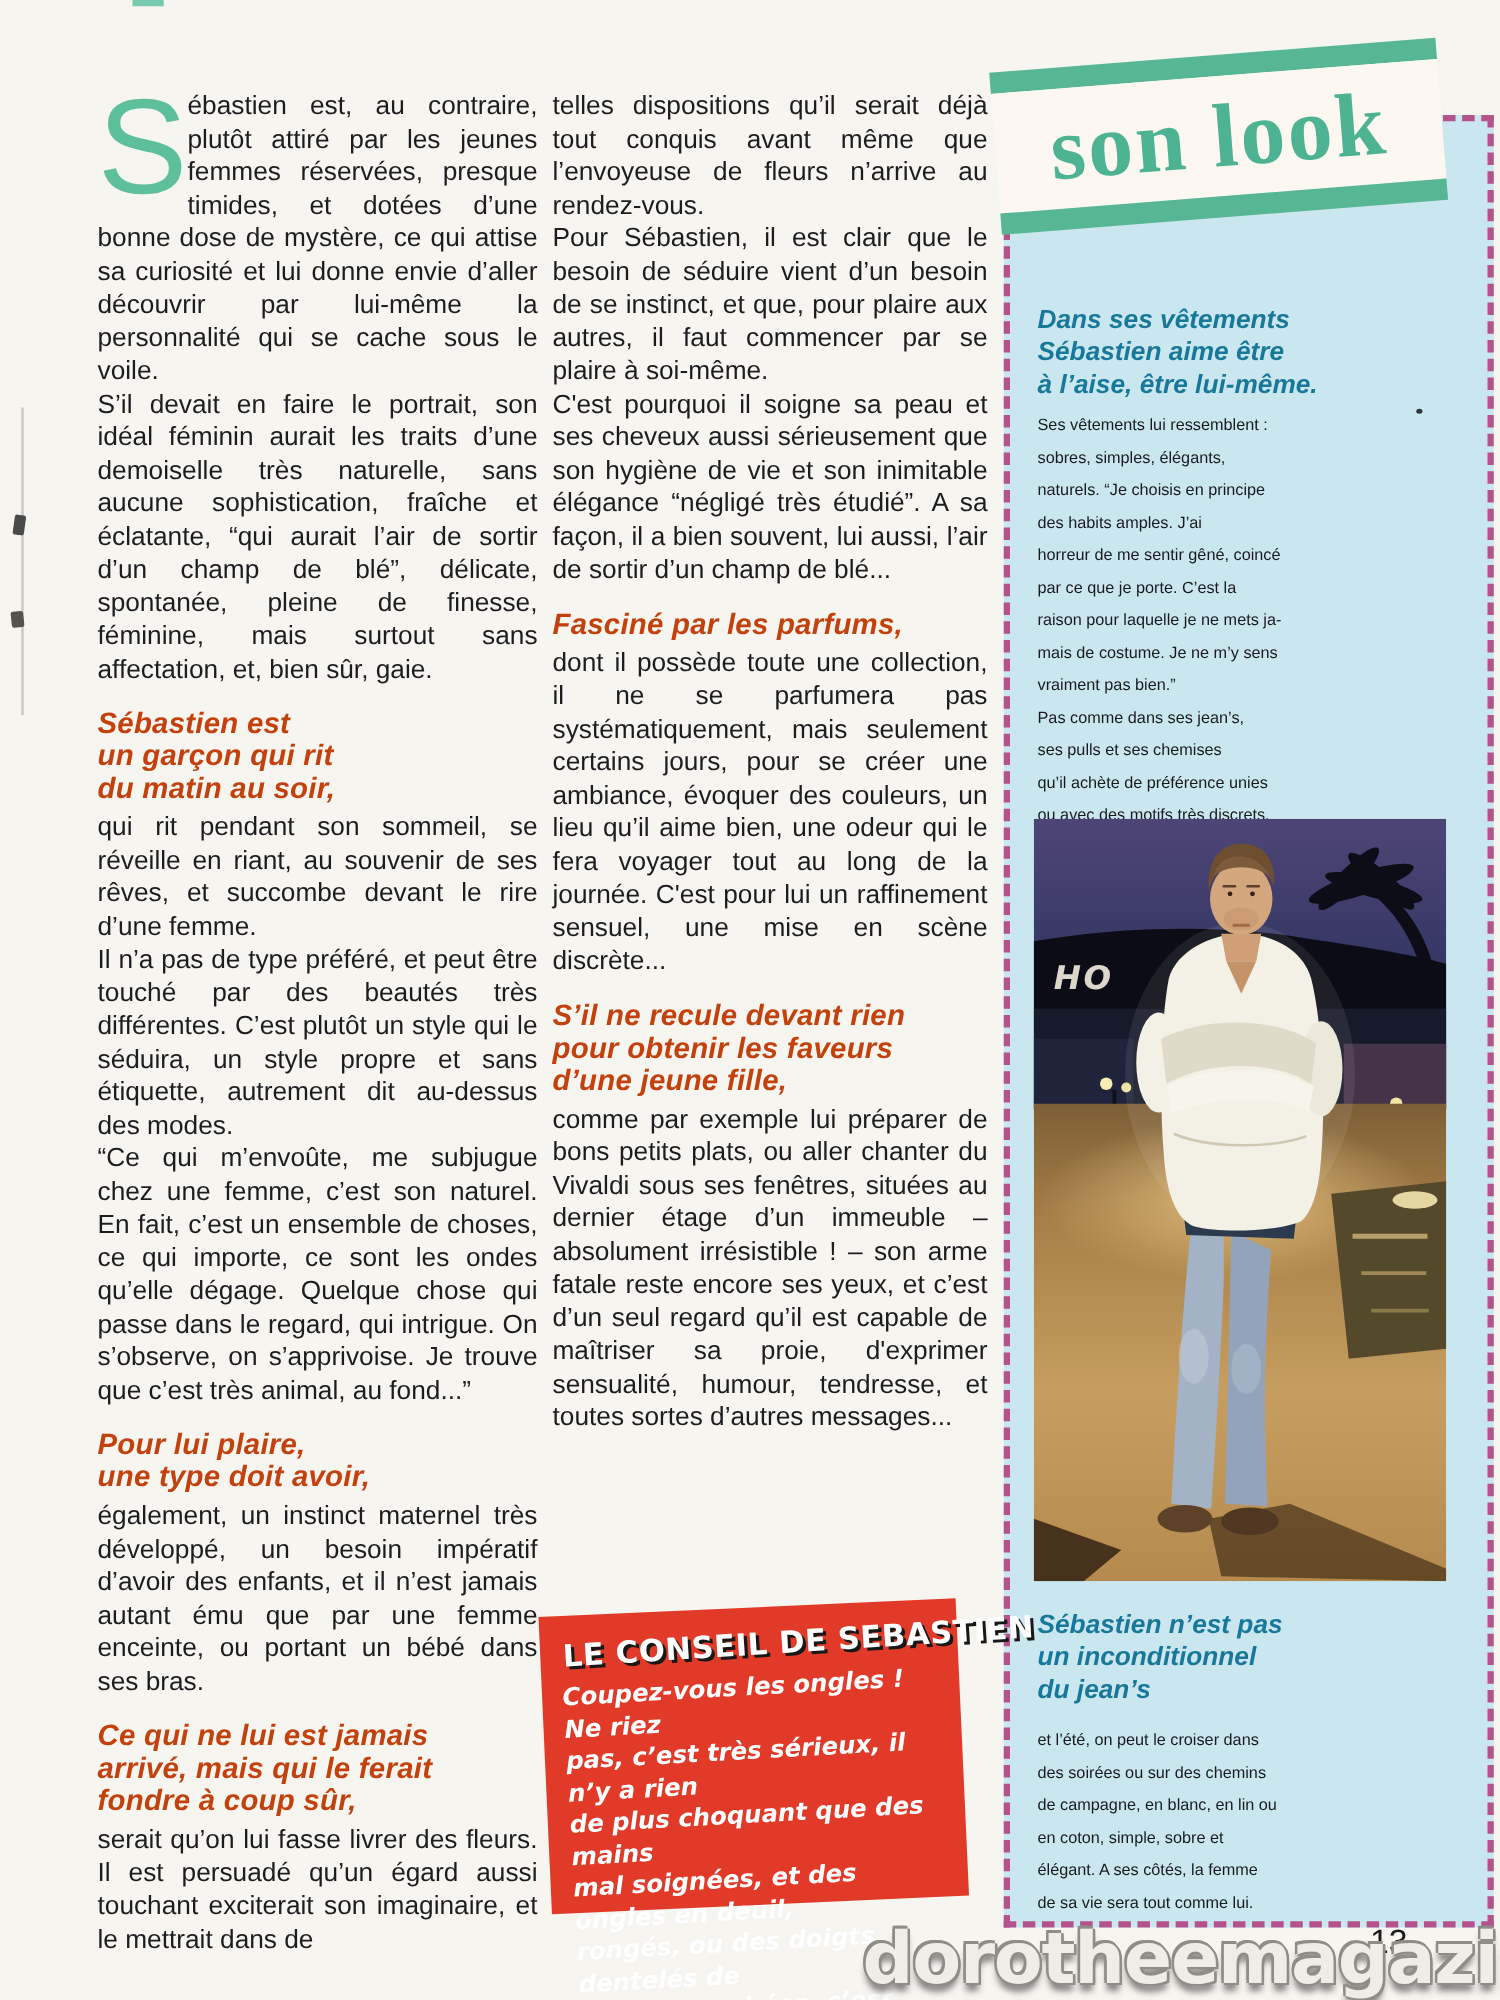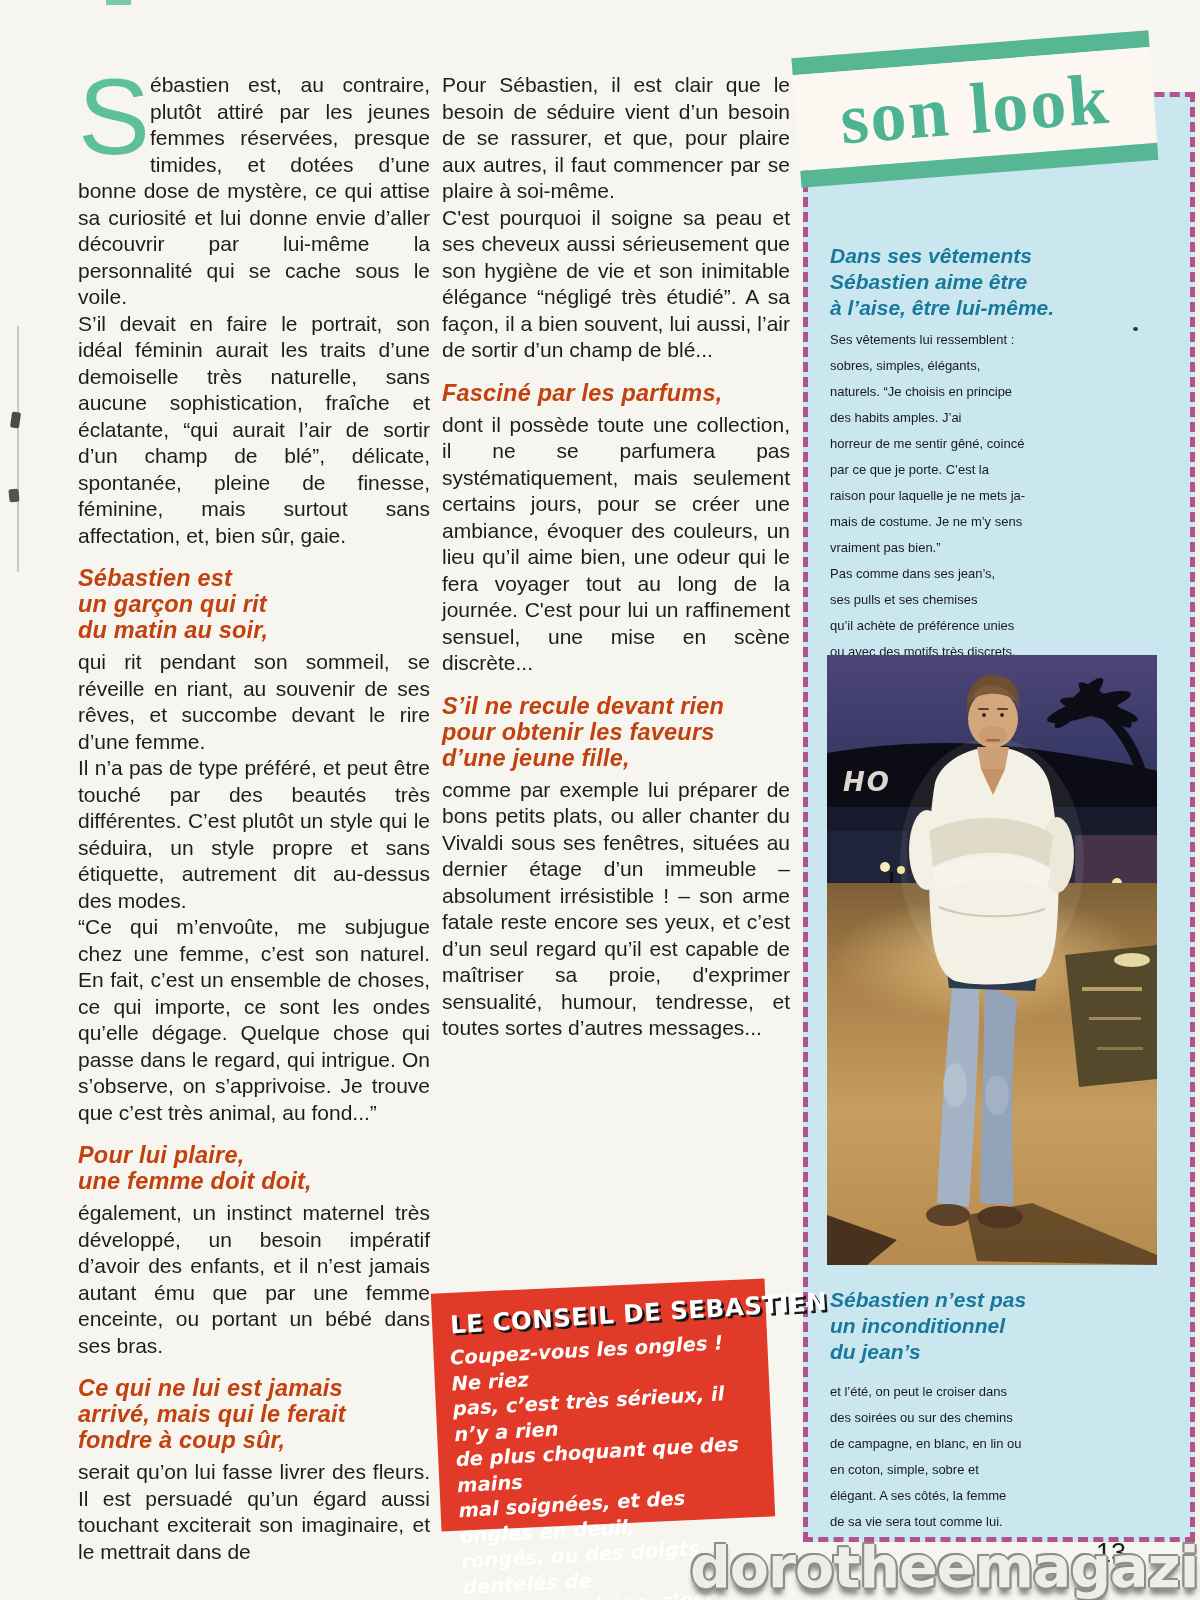--- a/index.html
+++ b/index.html
@@ -100,30 +100,31 @@
   <div class="col col-left">
     <p class="body"><span class="dropcap">S</span><span>ébastien est, au contraire, plutôt attiré par les jeunes femmes réservées, presque timides, et dotées d’une bonne dose de mystère, ce qui attise sa curiosité et lui donne envie d’aller découvrir par lui-même la personnalité qui se cache sous le voile.</span></p>
     <p class="body">S’il devait en faire le portrait, son idéal féminin aurait les traits d’une demoiselle très naturelle, sans aucune sophistication, fraîche et éclatante, “qui aurait l’air de sortir d’un champ de blé”, délicate, spontanée, pleine de finesse, féminine, mais surtout sans affectation, et, bien sûr, gaie.</p>
     <h2 class="section">Sébastien est
 un garçon qui rit
 du matin au soir,</h2>
     <p class="body">qui rit pendant son sommeil, se réveille en riant, au souvenir de ses rêves, et succombe devant le rire d’une femme.</p>
     <p class="body">Il n’a pas de type préféré, et peut être touché par des beautés très différentes. C’est plutôt un style qui le séduira, un style propre et sans étiquette, autrement dit au-dessus des modes.</p>
     <p class="body">“Ce qui m’envoûte, me subjugue chez une femme, c’est son naturel. En fait, c’est un ensemble de choses, ce qui importe, ce sont les ondes qu’elle dégage. Quelque chose qui passe dans le regard, qui intrigue. On s’observe, on s’apprivoise. Je trouve que c’est très animal, au fond...”</p>
     <h2 class="section">Pour lui plaire,
-une femme doit doit,</h2>
+une type doit avoir,</h2>
     <p class="body">également, un instinct maternel très développé, un besoin impératif d’avoir des enfants, et il n’est jamais autant ému que par une femme enceinte, ou portant un bébé dans ses bras.</p>
     <h2 class="section">Ce qui ne lui est jamais
 arrivé, mais qui le ferait
 fondre à coup sûr,</h2>
     <p class="body">serait qu’on lui fasse livrer des fleurs. Il est persuadé qu’un égard aussi touchant exciterait son imaginaire, et le mettrait dans de</p>
   </div>
 
   <div class="col col-mid">
-    <p class="body">Pour Sébastien, il est clair que le besoin de séduire vient d’un besoin de se rassurer, et que, pour plaire aux autres, il faut commencer par se plaire à soi-même.</p>
+    <p class="body">telles dispositions qu’il serait déjà tout conquis avant même que l’envoyeuse de fleurs n’arrive au rendez-vous.</p>
+    <p class="body">Pour Sébastien, il est clair que le besoin de séduire vient d’un besoin de se instinct, et que, pour plaire aux autres, il faut commencer par se plaire à soi-même.</p>
     <p class="body">C'est pourquoi il soigne sa peau et ses cheveux aussi sérieusement que son hygiène de vie et son inimitable élégance “négligé très étudié”. A sa façon, il a bien souvent, lui aussi, l’air de sortir d’un champ de blé...</p>
     <h2 class="section">Fasciné par les parfums,</h2>
     <p class="body">dont il possède toute une collection, il ne se parfumera pas systématiquement, mais seulement certains jours, pour se créer une ambiance, évoquer des couleurs, un lieu qu’il aime bien, une odeur qui le fera voyager tout au long de la journée. C'est pour lui un raffinement sensuel, une mise en scène discrète...</p>
     <h2 class="section">S’il ne recule devant rien
 pour obtenir les faveurs
 d’une jeune fille,</h2>
     <p class="body">comme par exemple lui préparer de bons petits plats, ou aller chanter du Vivaldi sous ses fenêtres, situées au dernier étage d’un immeuble – absolument irrésistible ! – son arme fatale reste encore ses yeux, et c’est d’un seul regard qu’il est capable de maîtriser sa proie, d'exprimer sensualité, humour, tendresse, et toutes sortes d’autres messages...</p>
   </div>
 
   <div class="conseil">

